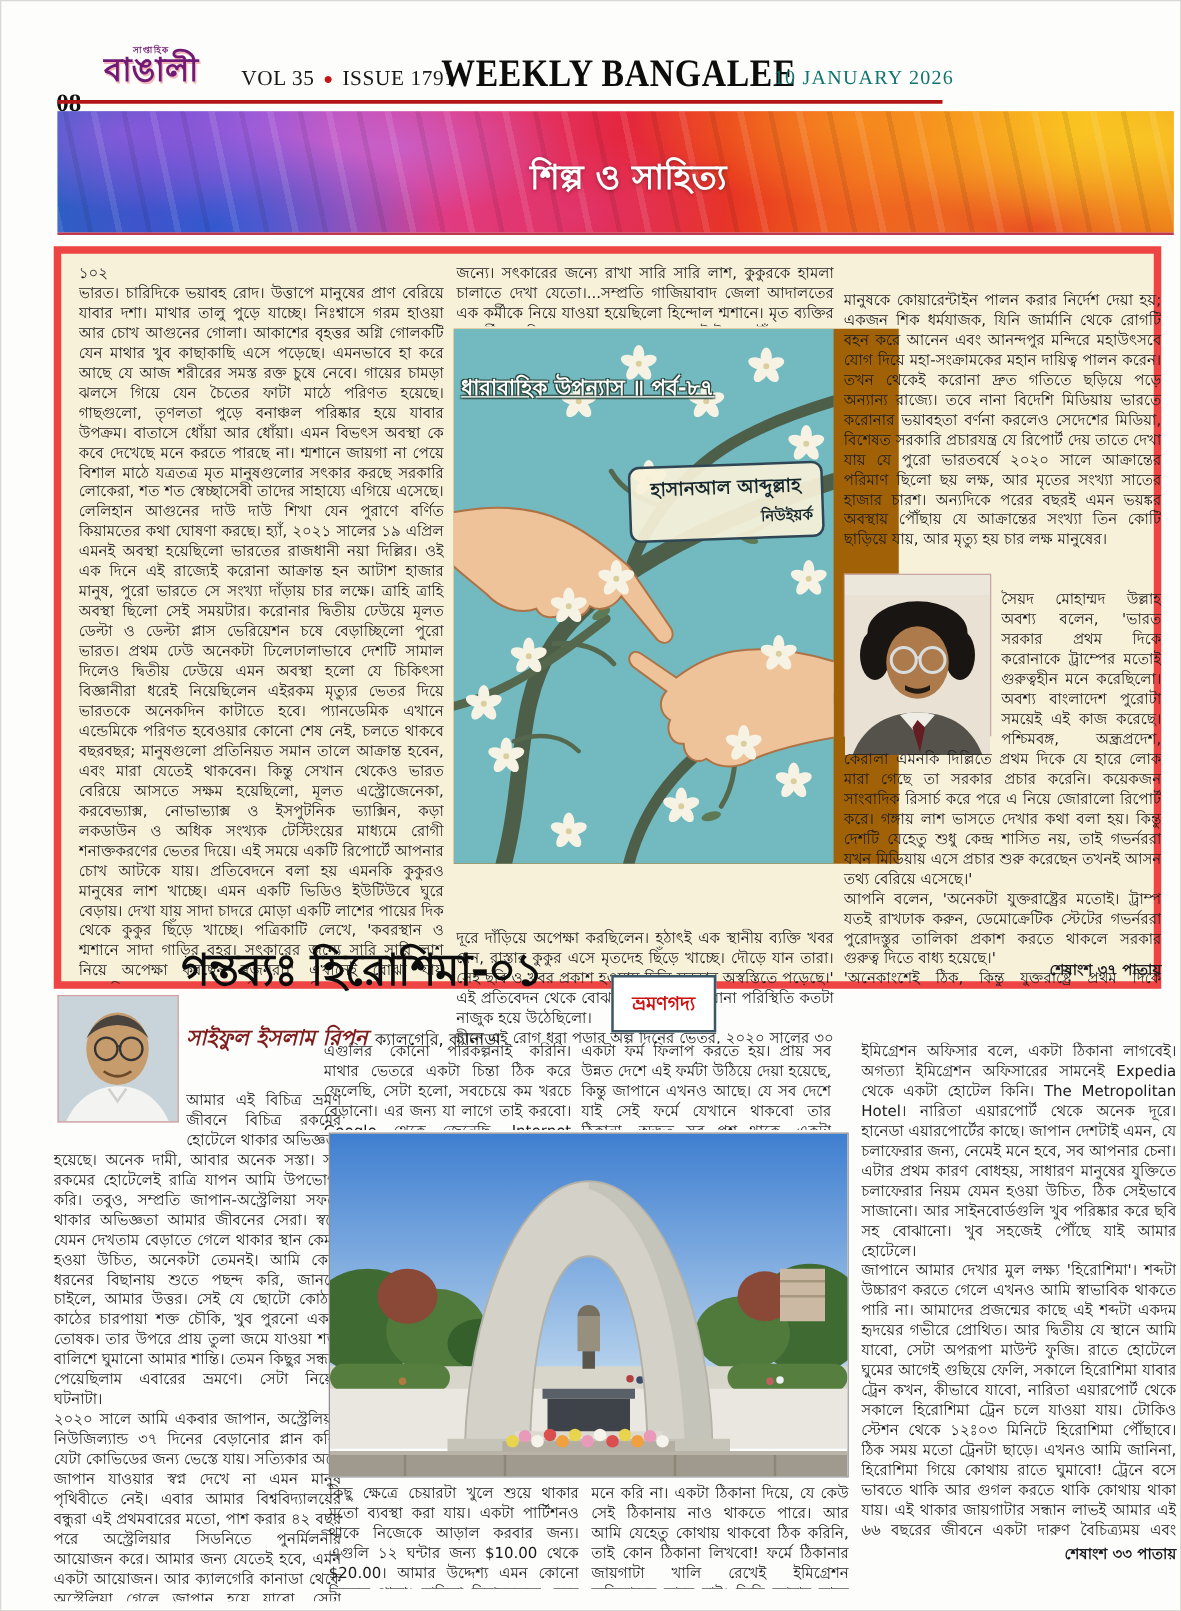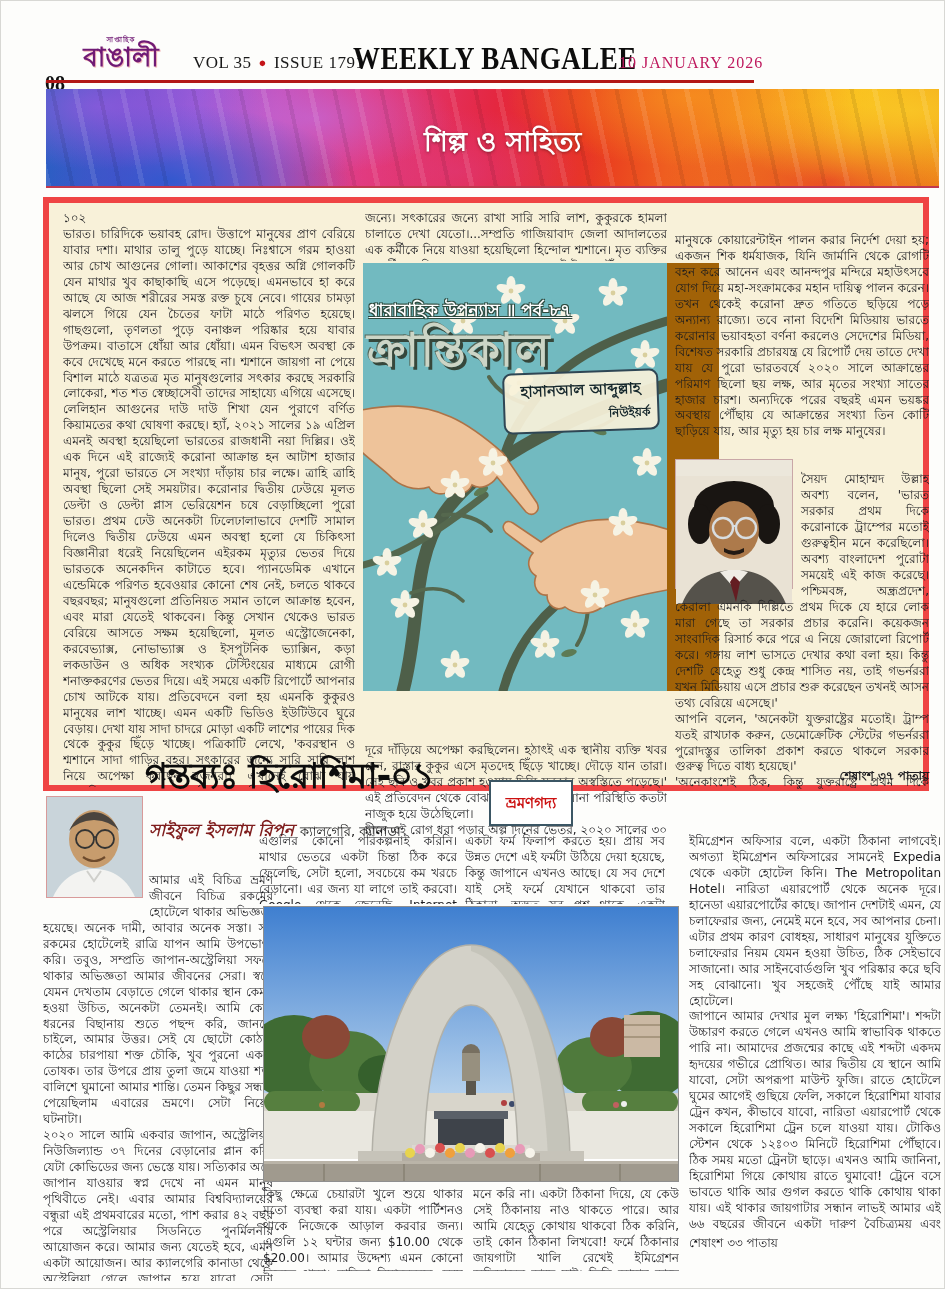--- a/index.html
+++ b/index.html
@@ -8,21 +8,21 @@
   .abs { position:absolute; }
 
   
   .pageno { font-family:"Liberation Serif", serif; font-weight:bold; font-size:20px; color:#111;margin-top:29px; }
   .logo { text-align:center; color:#701a75; line-height:1; }
   .logo .t { font-size:7px; letter-spacing:1px; font-weight:bold; }
   .logo .m { font-size:26px; font-weight:bold; text-shadow:1px 1px 0 #f2b9ba; }
   .volissue { font-family:"Liberation Serif", serif; font-size:17px; color:#181818; letter-spacing:.5px; white-space:nowrap;margin-left:12px; }
   .volissue .dot { color:#c41418; font-size:13px; padding:0 7px; vertical-align:1px; }
   .masthead { font-family:"Liberation Serif", serif; font-weight:bold; font-size:27px; color:#0d0d0d; letter-spacing:.5px; transform:scaleY(1.15); transform-origin:top center; text-align:center; white-space:nowrap; }
-  .hdate { font-family:"Liberation Serif", serif; font-size:16px; color:#be185d; letter-spacing:1px; white-space:nowrap; }
+  .hdate { font-family:"Liberation Serif", serif; font-size:16px; color:#0f766e; letter-spacing:1px; white-space:nowrap; }
   .redrule { background:#b21717; }
 
   
   .banner { left:45px; top:88px; width:893px; height:99px; border-bottom:2px solid #c0384f; overflow:hidden;
     background:
       radial-gradient(ellipse 240px 90px at 6% 18%, rgba(146,92,224,.75), transparent 70%),
       radial-gradient(ellipse 260px 110px at 14% 95%, rgba(28,88,205,.8), transparent 70%),
       radial-gradient(ellipse 200px 80px at 30% 30%, rgba(196,110,222,.6), transparent 70%),
       radial-gradient(ellipse 220px 90px at 46% 85%, rgba(222,60,130,.55), transparent 70%),
       radial-gradient(ellipse 260px 100px at 72% 8%, rgba(248,150,30,.75), transparent 70%),
@@ -56,21 +56,21 @@
   
   .travel-photo { left:45px; top:795px; width:97px; height:102px; border:1px solid #d89a9a; background:#c9d4da; }
   .headline { left:144px; top:748px; font-size:35px; font-weight:bold; color:#0c0c0c; letter-spacing:-1px; white-space:nowrap; }
   .byline { left:148px; top:816px; white-space:nowrap; }
   .byline .bn { font-size:17px; font-weight:bold; font-style:italic; color:#7f1d1d; }
   .byline .bl { font-size:13px; color:#111; padding-left:6px; }
   .genrebox { left:488px; top:779px; width:84px; height:46px; background:#fff; border:2px solid #3b5664; display:flex; align-items:center; justify-content:center; }
   .genrebox span { color:#cc1111; font-weight:bold; font-size:15px; }
   .hiro { left:262px; top:905px; width:416px; height:276px; border:1px solid #8f8f8f; background:#fff; }
   .float-spacer { float:left; width:106px; height:44px; }
-  .travel-cont { font-weight:normal; text-align:left; font-size:12px; color:#1b1b1f; }
+  .travel-cont { font-weight:bold; text-align:right; font-size:12px; color:#1b1b1f; }
 </style>
 </head>
 <body>
 
 <div class="page">
 
   <div>
     <div class="abs pageno" style="left:44px;top:42px;">08</div>
     <div class="abs logo" style="left:72px;top:36px;width:96px;">
       <div class="t">সাপ্তাহিক</div>
@@ -131,21 +131,20 @@
         <use href="#bloom" x="182" y="382"></use>
           <use href="#bloom" x="92" y="402"></use>
           <use href="#bloom" x="42" y="342"></use>
         <use href="#bloom" x="284" y="200"></use>
           <use href="#bloom" x="148" y="28"></use>
           <use href="#bloom" x="100" y="58"></use>
         <use href="#bloom" x="24" y="300"></use>
           <use href="#bloom" x="260" y="260"></use>
       </svg>
       <div class="abs series-label">ধারাবাহিক উপন্যাস ॥ পর্ব-৮৭</div>
-      <div class="abs novel-title">ক্রান্তিকাল</div>
       <div class="abs authorbox">
         <div class="n">হাসানআল আব্দুল্লাহ</div>
         <div class="l">নিউইয়র্ক</div>
       </div>
     </div>
 
     <div class="col" style="left:316px;top:492px;width:302px;height:92px;margin-top:48px;">দূরে দাঁড়িয়ে অপেক্ষা করছিলেন। হঠাৎই এক স্থানীয় ব্যক্তি খবর দেন, রাস্তার কুকুর এসে মৃতদেহ ছিঁড়ে খাচ্ছে। দৌড়ে যান তারা। সেই ছবি ও খবর প্রকাশ হওয়ায় দিল্লি সরকার অস্বস্তিতে পড়েছে।' এই প্রতিবেদন থেকে বোঝা যায় ভারতে করোনা পরিস্থিতি কতটা নাজুক হয়ে উঠেছিলো।
 চীনে এই রোগ ধরা পড়ার অল্প দিনের ভেতর, ২০২০ সালের ৩০ জানুয়ারি ভারতের কেরালা রাজ্যে প্রথম আলামত পাওয়া যায়; তিন ফেব্রুয়ারিতে একই রাজ্যের তিন শহরে শনাক্ত হন আরো তিনজন, যারা সবাই ছিলেন উহান থেকে আসা মেডিকেল ছাত্র। সরকারি নথি মতে ফেব্রুয়ারিতে আর কোনো রোগী শনাক্ত না হলেও, মার্চের ৪ তারিখে ২২ জন শনাক্ত হন, যাদের মধ্যে ১৪ জনই ছিলেন ইটালি থেকে আসা টুরিস্ট গ্রুপের সদস্য। করোনা রোগে ভারতে প্রথম মৃত্যু হয় ১২ মার্চ, ৭৬ বছর বয়সী এক ব্যক্তির। তিনি ইতিপূর্বে সৌদি আরব ভ্রমণ করেছিলেন বলে জানা যায়। একই বছর ২৭ মার্চ ২০টি গ্রামের চল্লিশ হাজার</div>
 
     <div class="abs" style="left:626px;top:8px;width:254px;height:556px;overflow:hidden;margin-top:22px;">

